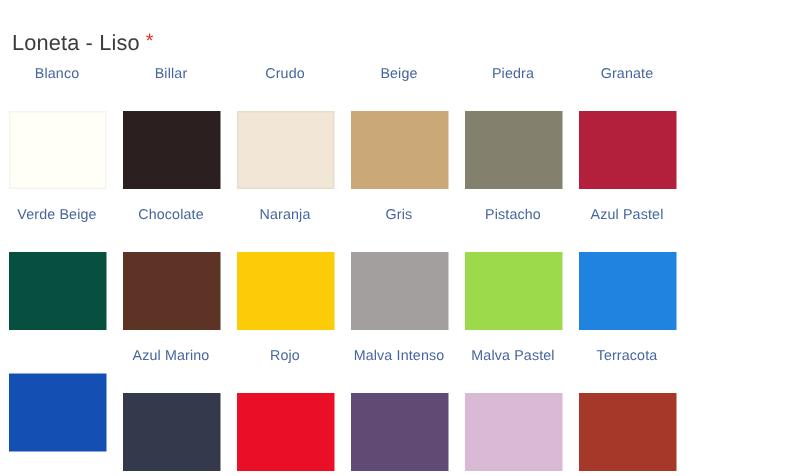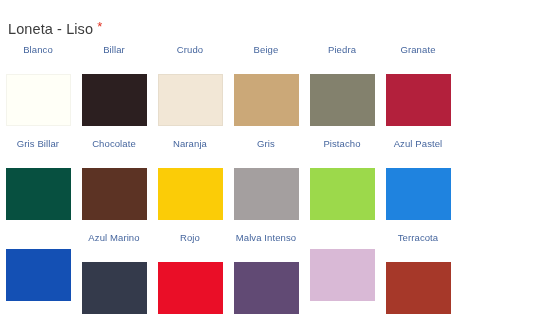--- a/index.html
+++ b/index.html
@@ -122,21 +122,21 @@
           <div class="swatch-label">Piedra</div>
           <div class="swatch-chip" style="background: rgb(131, 129, 109);"></div>
         </div>
         <div class="swatch-cell">
           <div class="swatch-label">Granate</div>
           <div class="swatch-chip" style="background: rgb(179, 32, 60);"></div>
         </div>
       </div>
       <div class="swatch-row">
         <div class="swatch-cell">
-          <div class="swatch-label">Gris Billar</div>
+          <div class="swatch-label">Verde Beige</div>
           <div class="swatch-chip" style="background: rgb(7, 80, 64);"></div>
         </div>
         <div class="swatch-cell">
           <div class="swatch-label">Chocolate</div>
           <div class="swatch-chip" style="background: rgb(92, 51, 36);"></div>
         </div>
         <div class="swatch-cell">
           <div class="swatch-label">Naranja</div>
           <div class="swatch-chip" style="background: rgb(251, 204, 7);"></div>
         </div>
@@ -163,20 +163,21 @@
         </div>
         <div class="swatch-cell">
           <div class="swatch-label">Rojo</div>
           <div class="swatch-chip" style="background: rgb(234, 14, 39);"></div>
         </div>
         <div class="swatch-cell">
           <div class="swatch-label">Malva Intenso</div>
           <div class="swatch-chip" style="background: rgb(97, 74, 116);"></div>
         </div>
         <div class="swatch-cell">
+          <div class="swatch-label">Malva Pastel</div>
           <div class="swatch-chip" style="background: rgb(217, 185, 214);"></div>
         </div>
         <div class="swatch-cell">
           <div class="swatch-label">Terracota</div>
           <div class="swatch-chip" style="background: rgb(166, 56, 41);"></div>
         </div>
         <div class="swatch-cell empty"></div>
       </div>
     </div>
 

